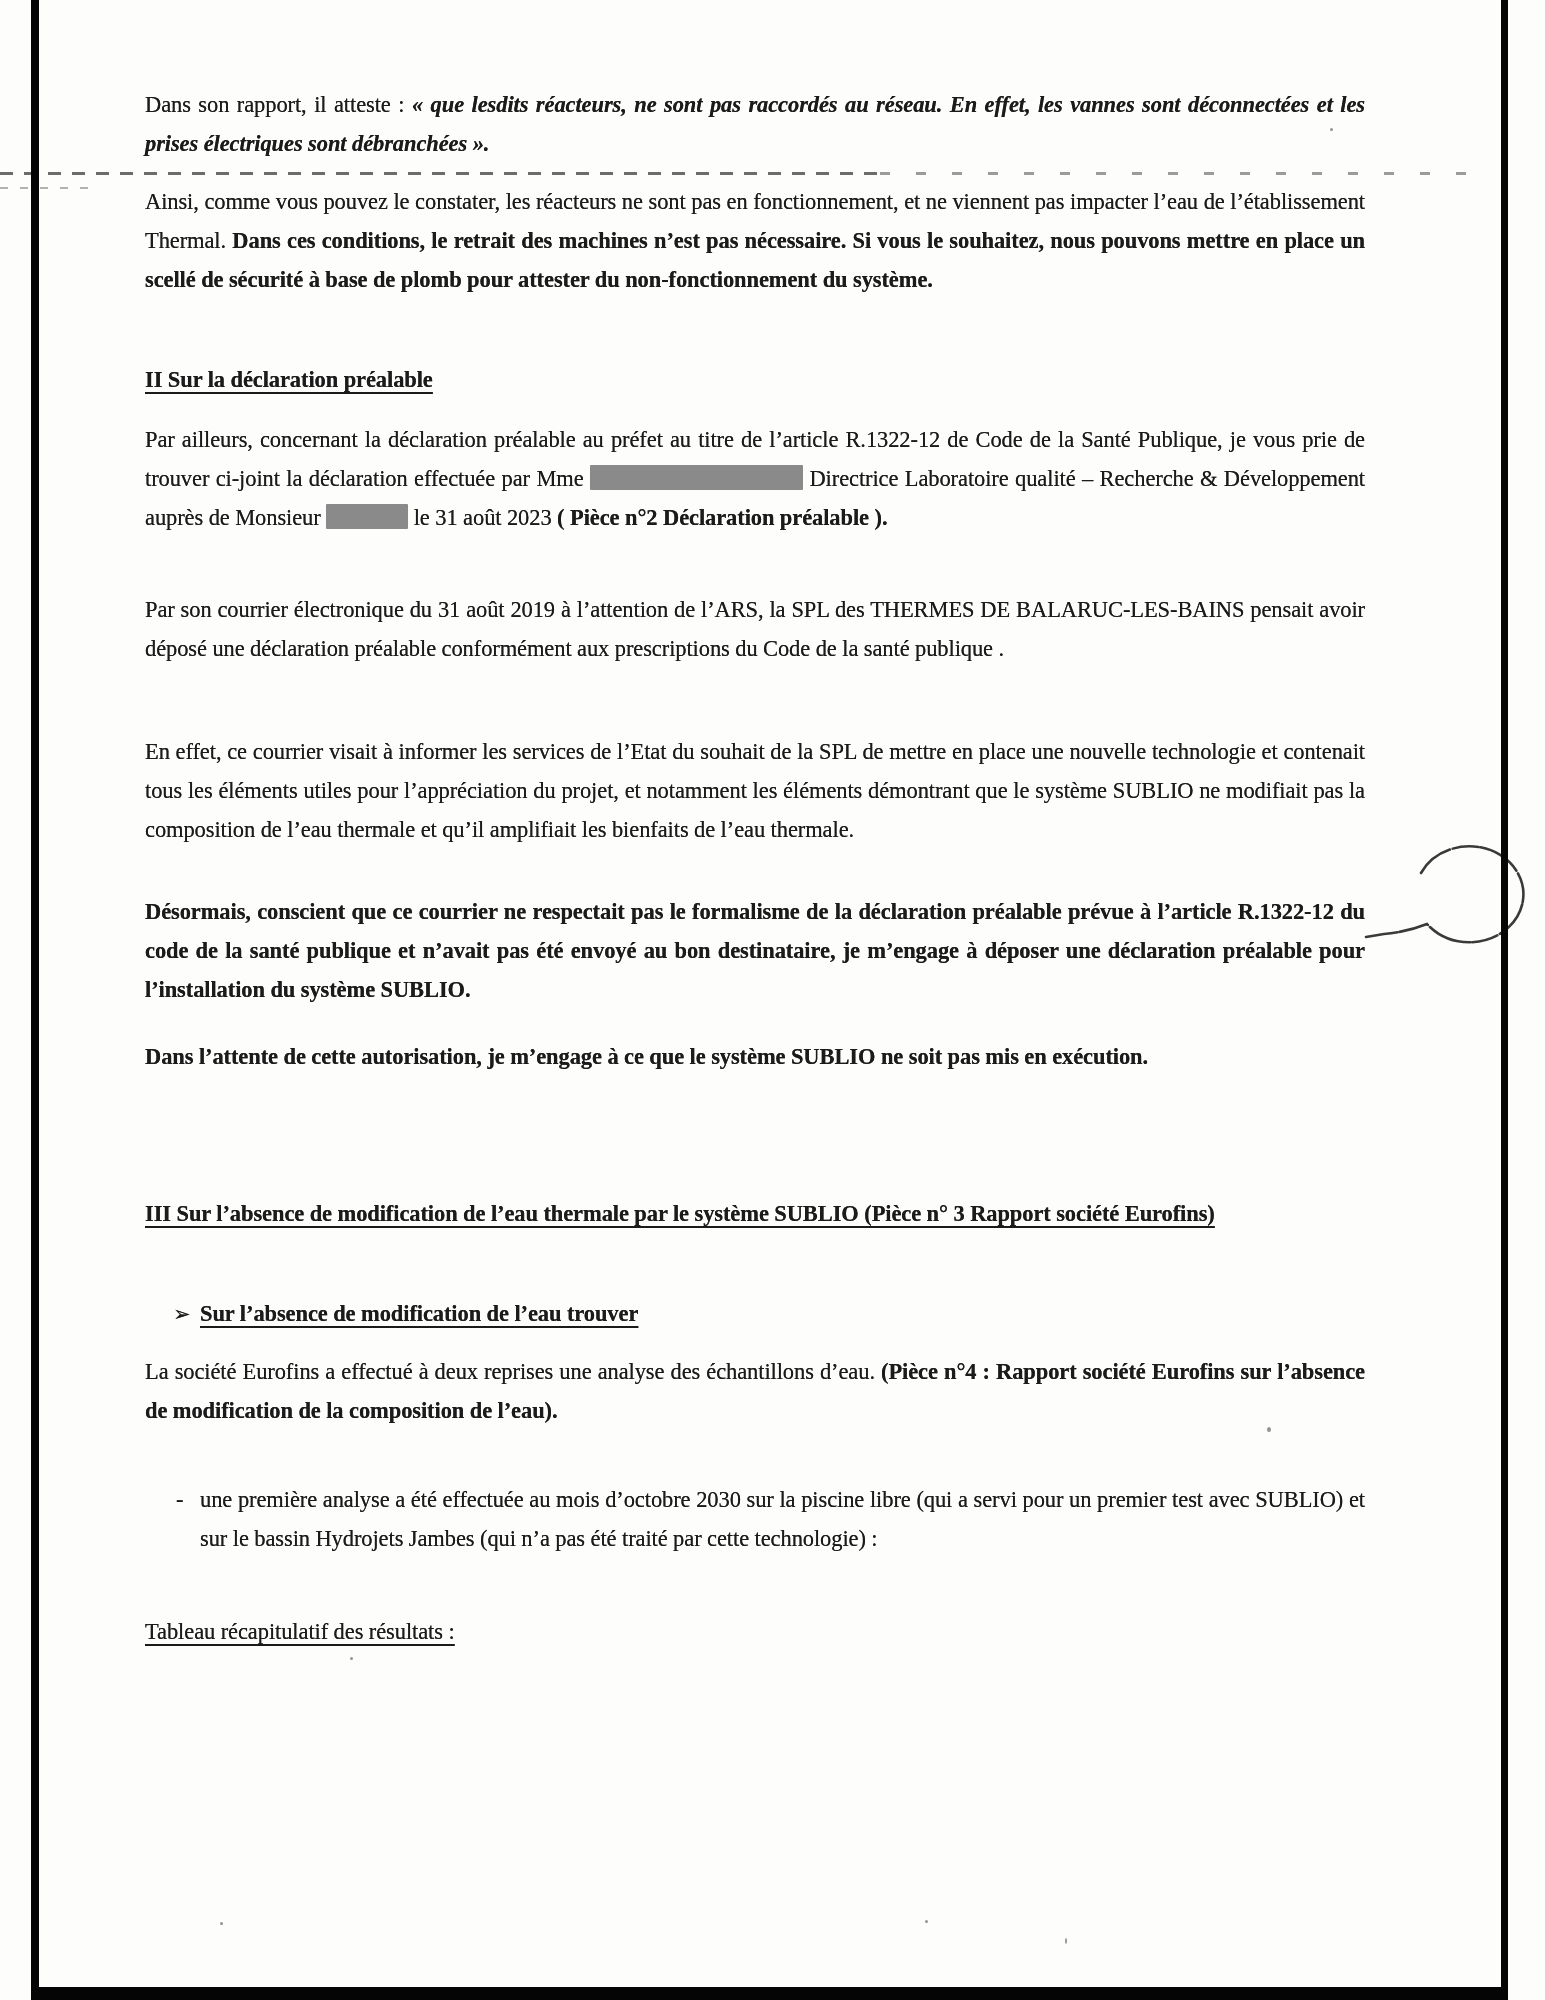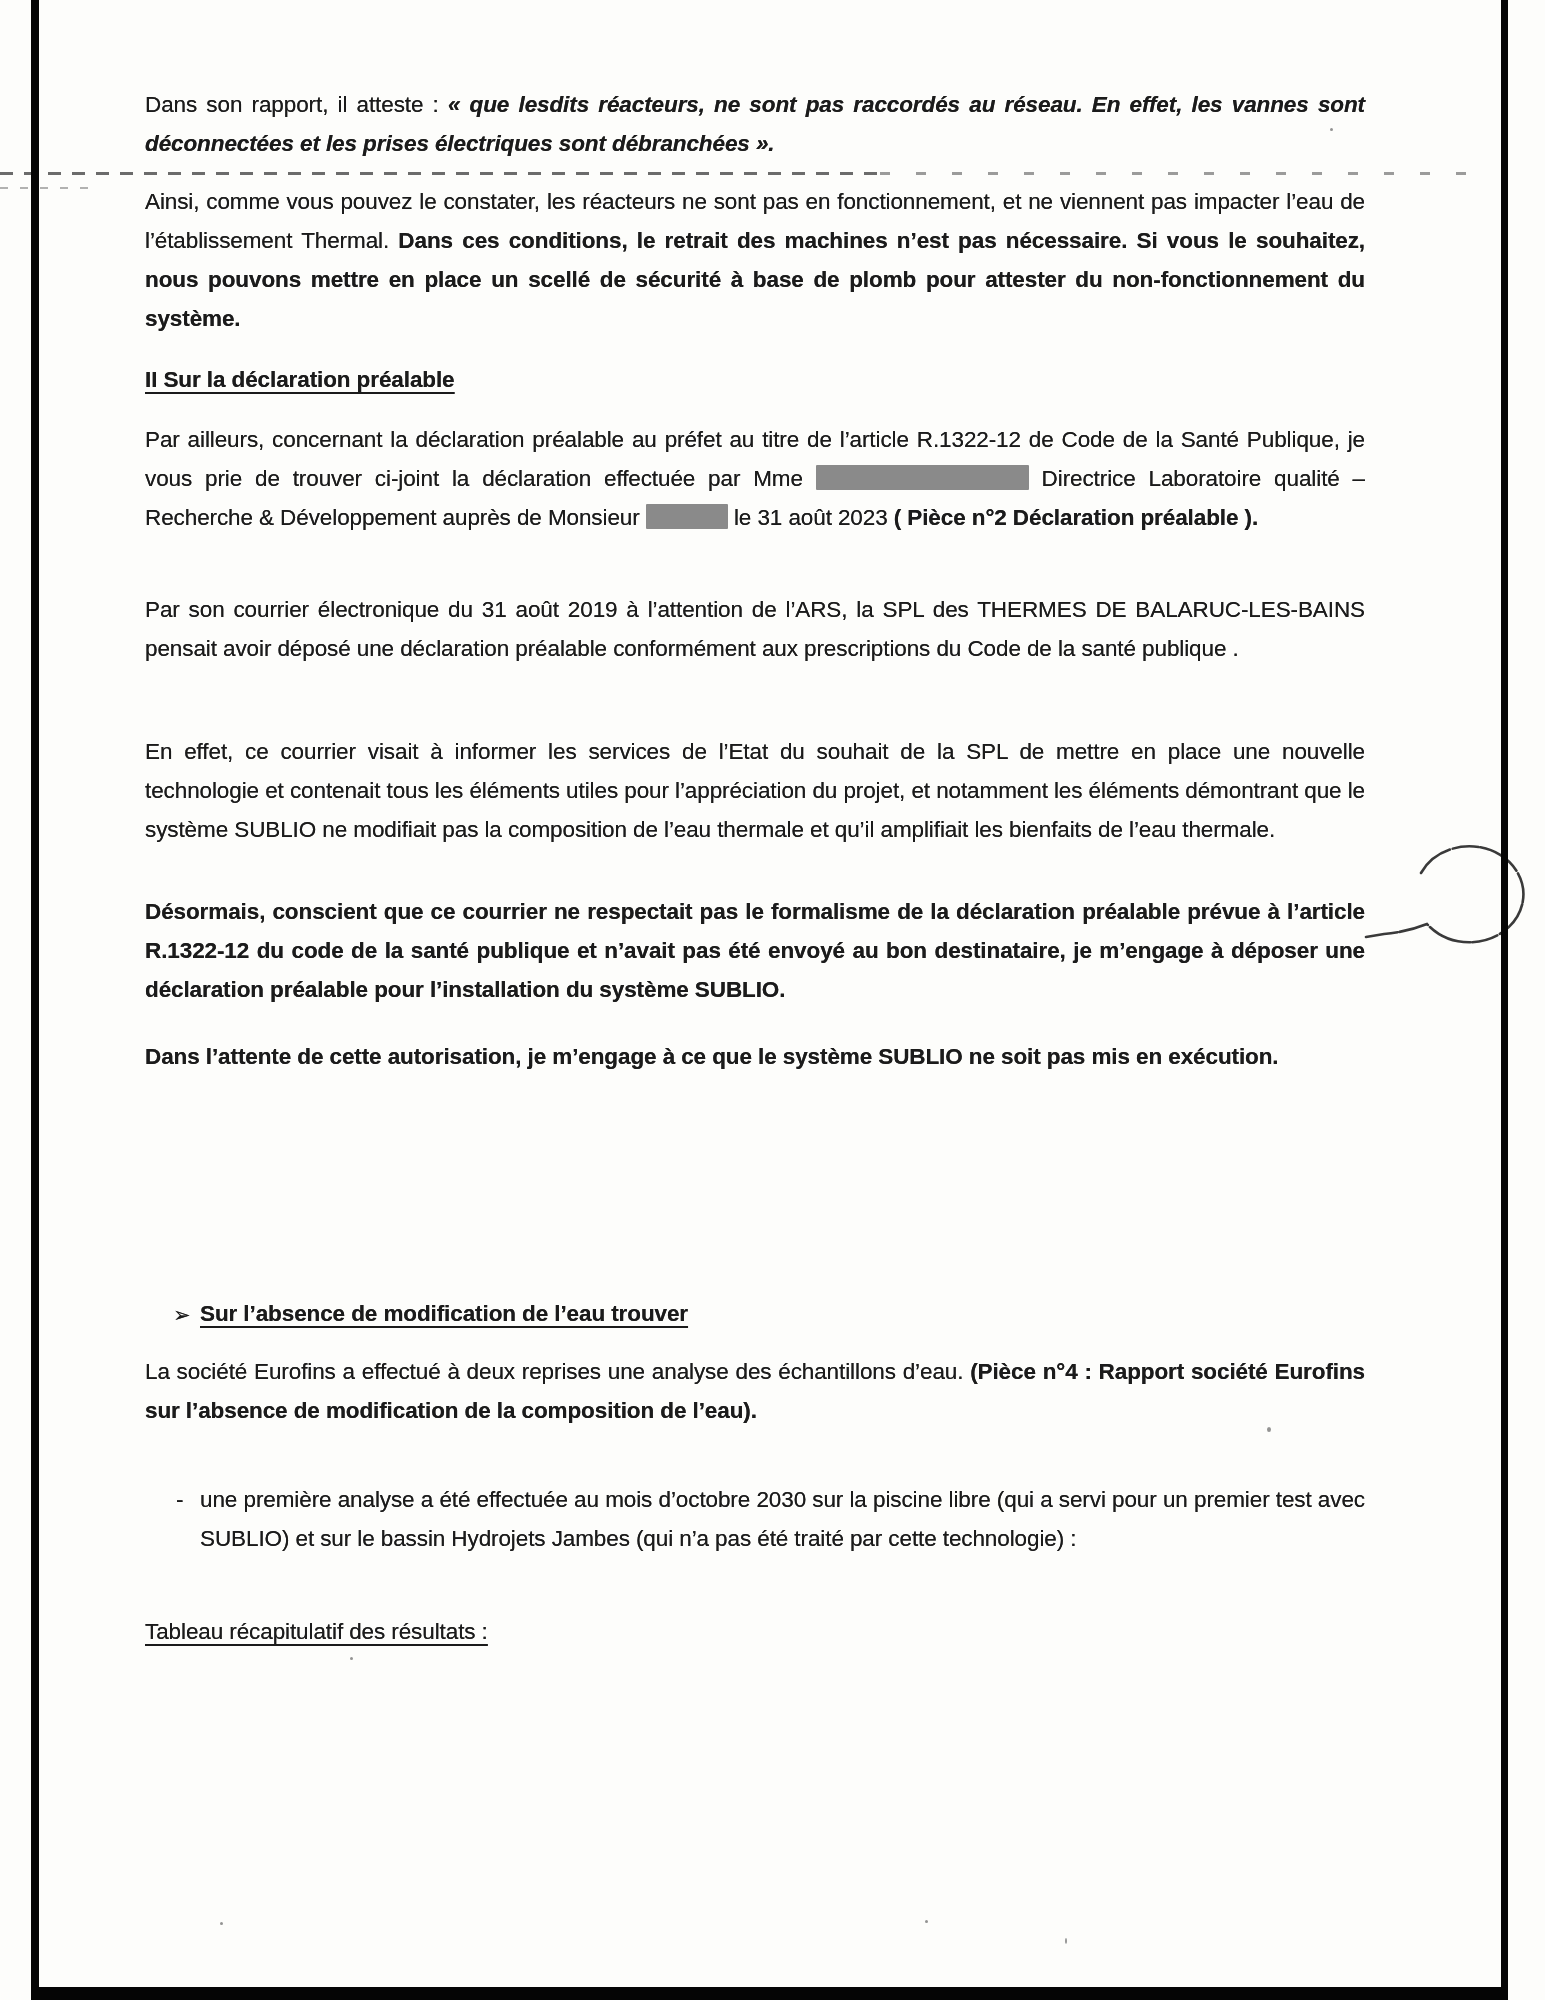--- a/index.html
+++ b/index.html
@@ -1,20 +1,20 @@
 <!DOCTYPE html>
 <html><head>
 <meta charset="utf-8">
 <style>
   * { box-sizing: border-box; }
   html,body { margin:0; padding:0; background:#ffffff; }
   .page {
     position:relative; width:1545px; height:2000px;
     background:#fdfdfb; overflow:hidden;
-    font-family:Liberation Sans, sans-serif;
+    font-family:Liberation Serif, serif;
     color:#1b1b1b;
   }
   .content-block {
     position:absolute; left:145px; width:1220px;
     font-size:22.5px; line-height:39px; text-align:justify;
     letter-spacing:-0.1px;
     text-shadow:0 0 .5px rgba(20,20,20,.8);
   }
   .b  { font-weight:700; }
   .bi { font-weight:700; font-style:italic; }
@@ -65,20 +65,21 @@
   <div class="content-block" style="top:420px"><span>Par ailleurs, concernant la déclaration préalable au préfet au titre de l’article R.1322-12 de Code de la Santé Publique, je vous prie de trouver ci-joint la déclaration effectuée par Mme </span><span class="redaction red-1"></span><span> Directrice Laboratoire qualité – Recherche &amp; Développement auprès de Monsieur </span><span class="redaction red-2"></span><span> le 31 août 2023 </span><span class="b">( Pièce n°2 Déclaration préalable ).</span></div>
 
   <div class="content-block" style="top:590px"><span>Par son courrier électronique du 31 août 2019 à l’attention de l’ARS, la SPL des THERMES DE BALARUC-LES-BAINS pensait avoir déposé une déclaration préalable conformément aux prescriptions du Code de la santé publique .</span></div>
 
   <div class="content-block" style="top:732px"><span>En effet, ce courrier visait à informer les services de l’Etat du souhait de la SPL de mettre en place une nouvelle technologie et contenait tous les éléments utiles pour l’appréciation du projet, et notamment les éléments démontrant que le système SUBLIO ne modifiait pas la composition de l’eau thermale et qu’il amplifiait les bienfaits de l’eau thermale.</span></div>
 
   <div class="content-block b" style="top:892px"><span>Désormais, conscient que ce courrier ne respectait pas le formalisme de la déclaration préalable prévue à l’article R.1322-12 du code de la santé publique et n’avait pas été envoyé au bon destinataire, je m’engage à déposer une déclaration préalable pour l’installation du système SUBLIO.</span></div>
 
   <div class="content-block b" style="top:1037px"><span>Dans l’attente de cette autorisation, je m’engage à ce que le système SUBLIO ne soit pas mis en exécution.</span></div>
 
+  <div class="content-block heading" style="top:1194px"><span class="u">III Sur l’absence de modification de l’eau thermale par le système SUBLIO (Pièce n° 3 Rapport société Eurofins)</span></div>
 
   <div class="content-block bullet-line" style="top:1294px"><span class="bullet-marker">➢</span><span class="heading"><span class="u">Sur l’absence de modification de l’eau trouver</span></span></div>
 
   <div class="content-block" style="top:1352px"><span>La société Eurofins  a effectué à deux reprises une analyse des échantillons d’eau. </span><span class="b">(Pièce n°4 : Rapport société Eurofins sur l’absence de modification de la composition de l’eau).</span></div>
 
   <div class="content-block list-item" style="top:1480px"><span class="dash-marker">-</span><span>une première analyse a été effectuée au mois d’octobre 2030 sur la piscine libre (qui a servi pour un premier test avec SUBLIO) et sur le bassin Hydrojets Jambes (qui n’a pas été traité par cette technologie) :</span></div>
 
   <div class="content-block" style="top:1612px"><span class="u">Tableau récapitulatif des résultats :</span></div>
 
   <svg class="pen" width="200" height="190" viewBox="0 0 200 190">

